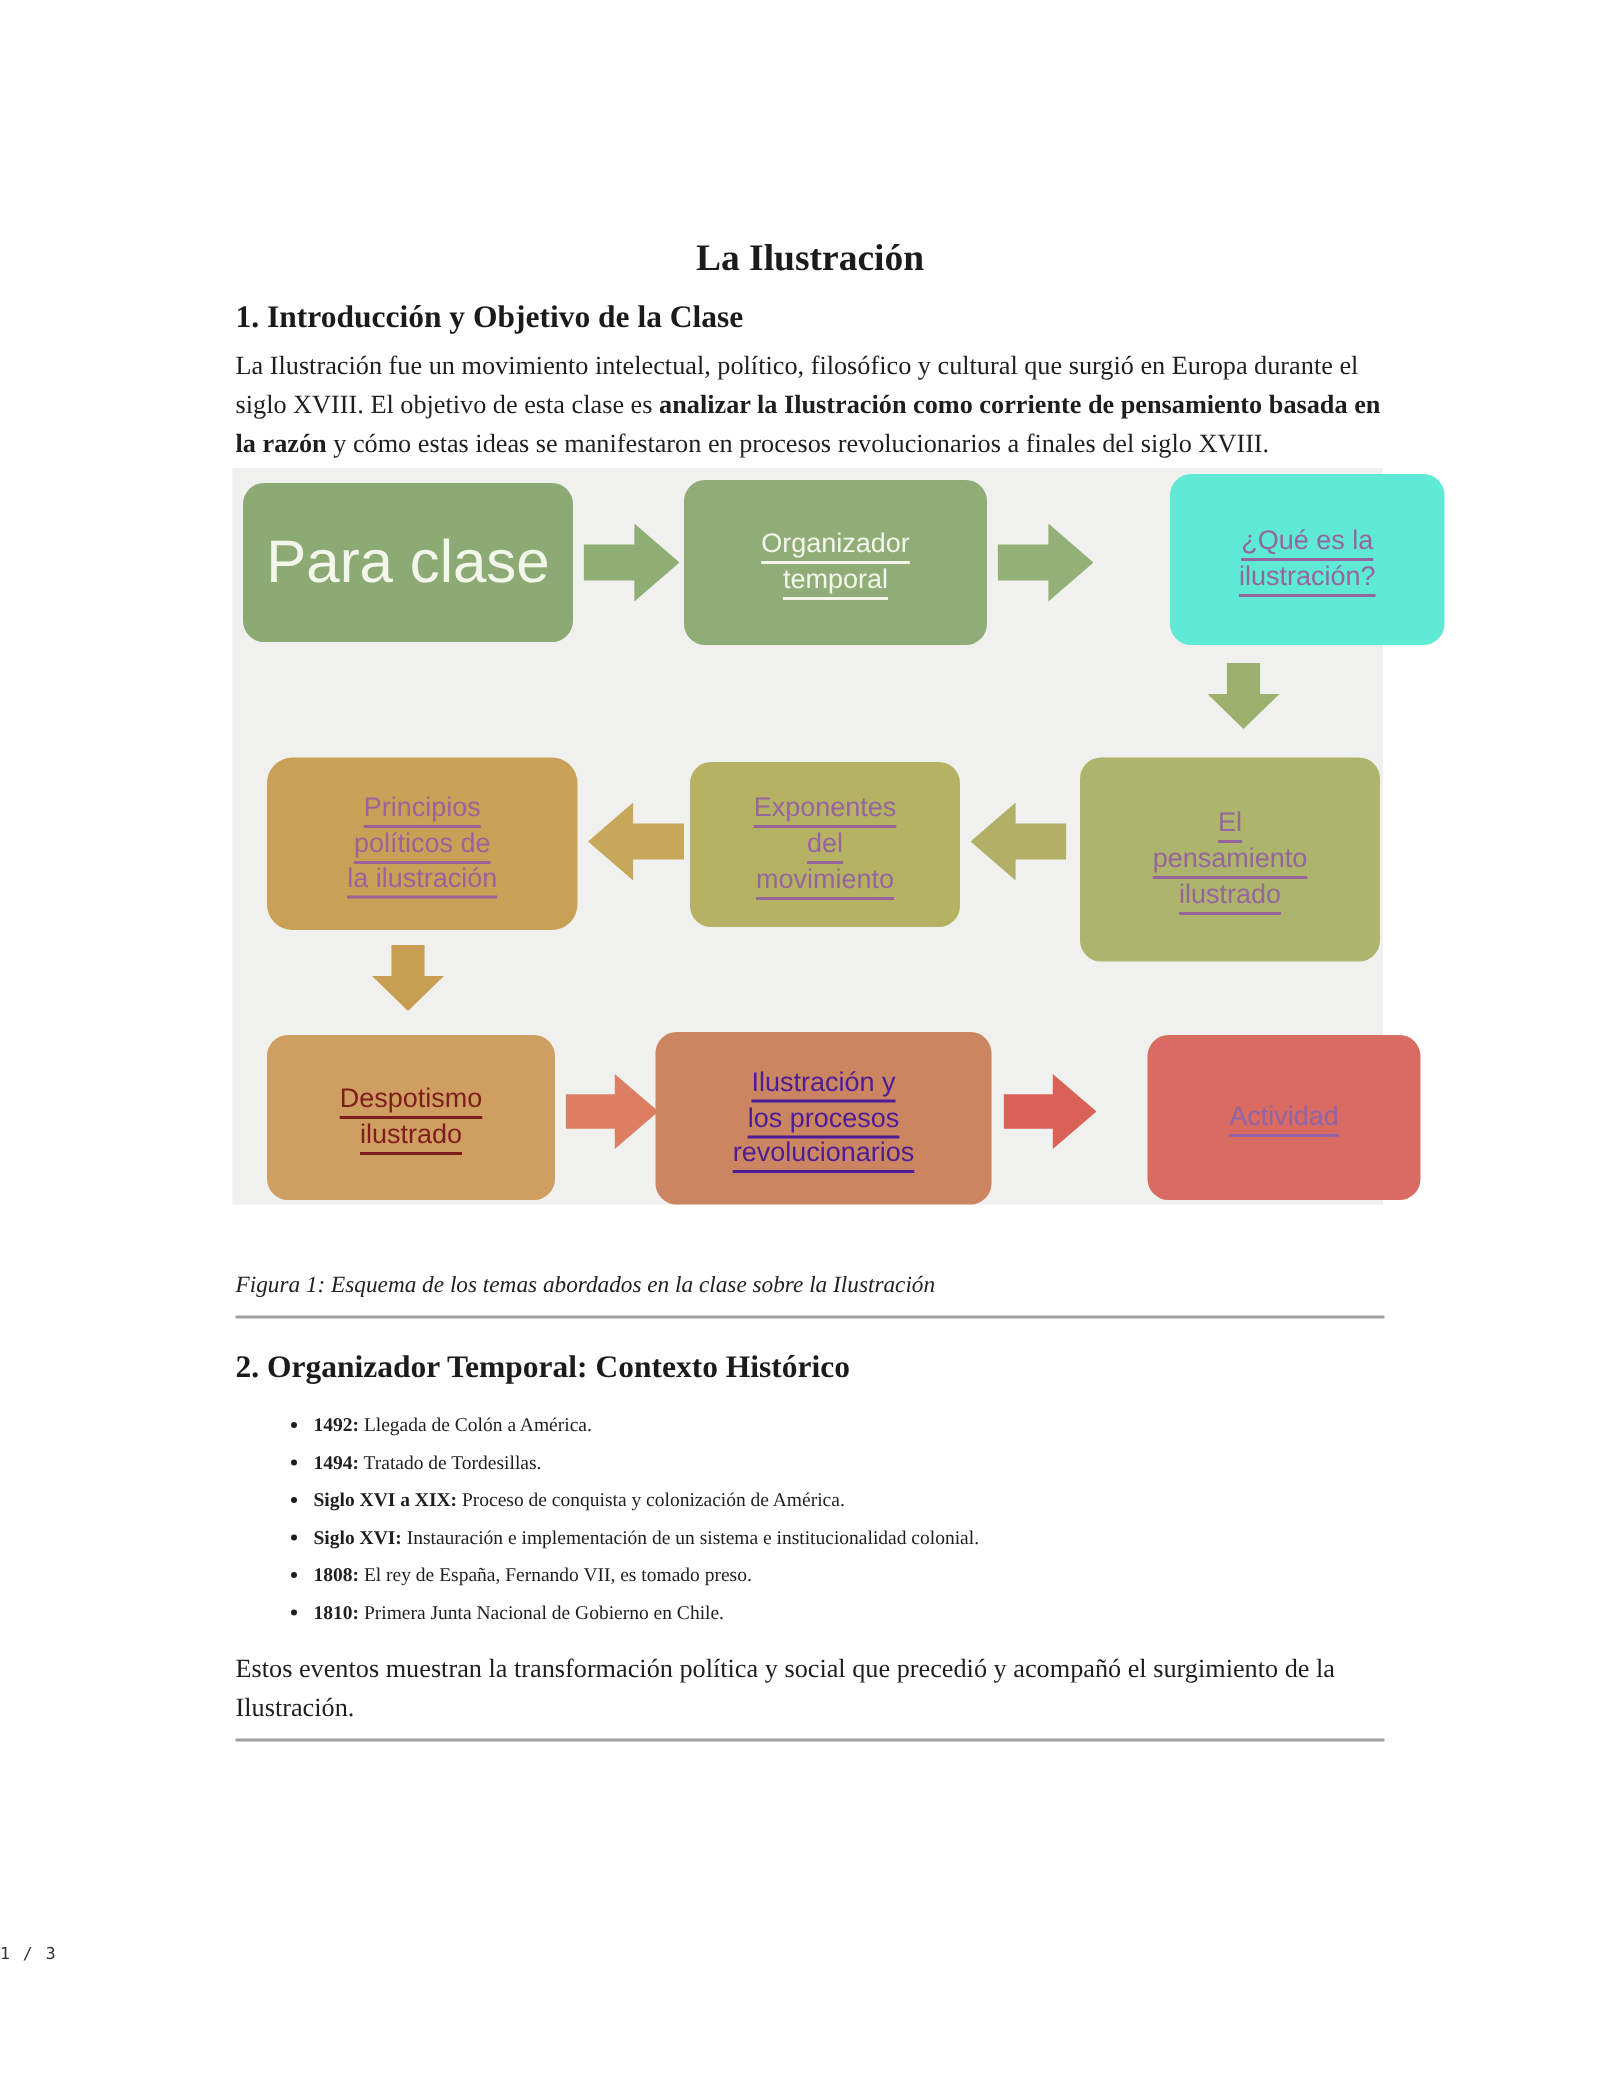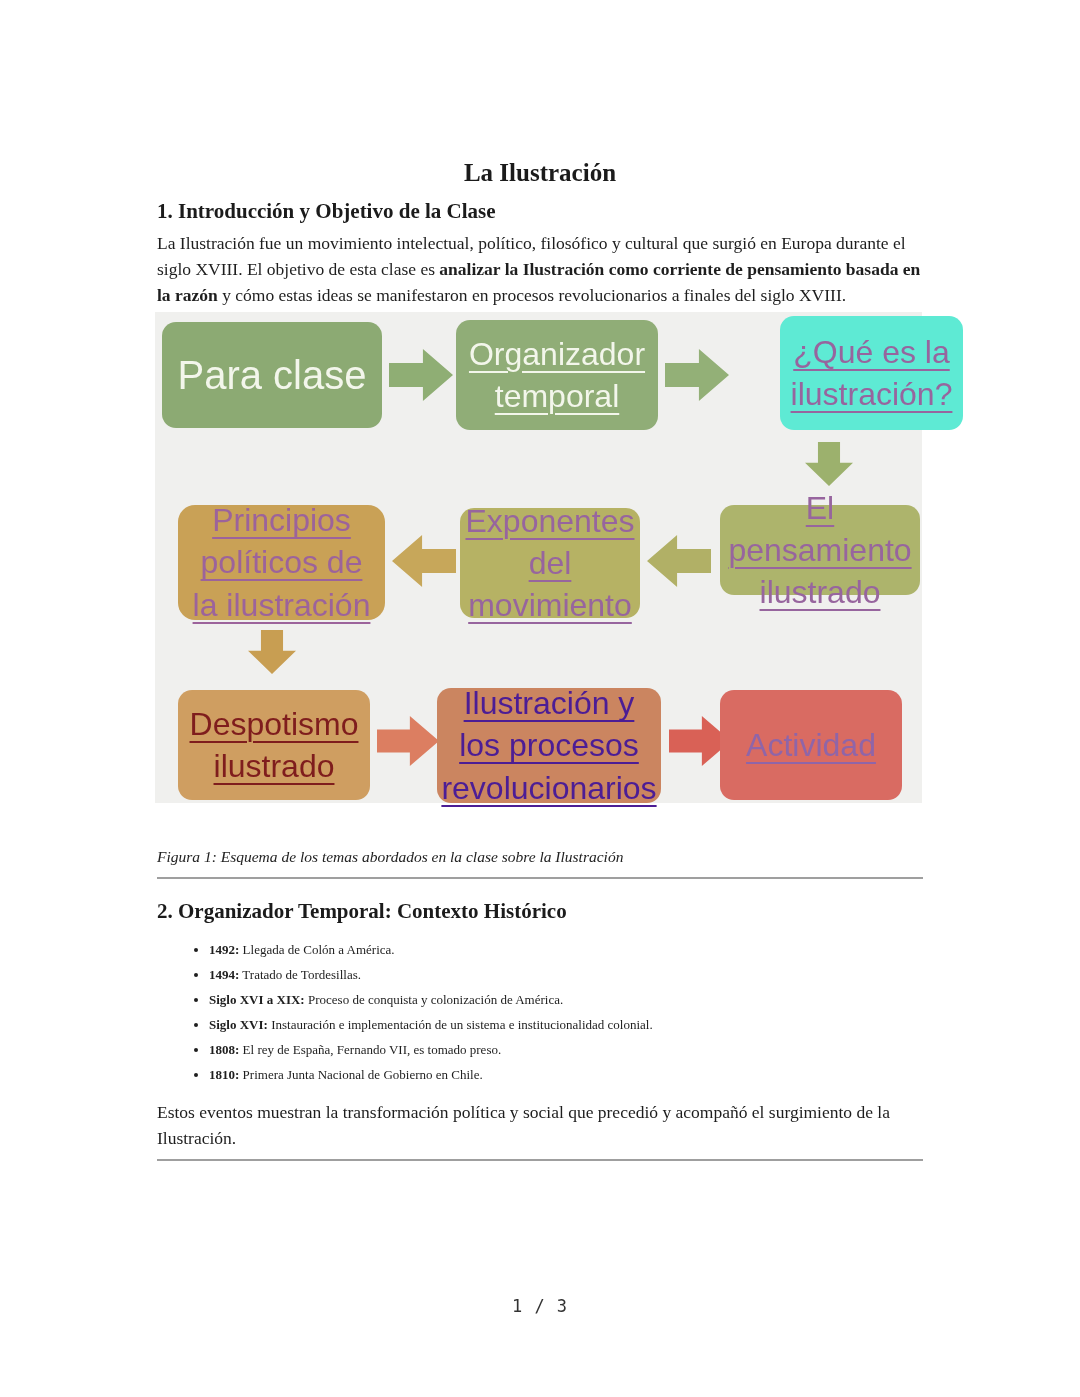--- a/index.html
+++ b/index.html
@@ -21,54 +21,54 @@
   .intro { margin-top:7px; }
   .outro { margin-top:12px; }
   .diagram {
     position:relative; margin-top:4px; margin-left:-2px;
     width:767px; height:491px;
   }
   .dbox {
     position:absolute; display:flex; align-items:center; justify-content:center;
     text-align:center; border-radius:14px; white-space:pre-line;
     font-family:"Liberation Sans","DejaVu Sans",sans-serif;
-    font-size:32px; line-height:1.32; font-weight:400;
+    font-size:18px; line-height:1.32; font-weight:400;
   }
   .u { text-decoration:underline; text-decoration-thickness:2px; text-underline-offset:6px; }
   .b1 { left:7px;   top:10px;  width:220px; height:106px; font-size:40px; }
   .b2 { left:301px; top:8px;   width:202px; height:110px; }
   .b3 { left:582px; top:4px;   width:183px; height:114px; }
   .b4 { left:23px;  top:193px; width:207px; height:115px; }
   .b5 { left:305px; top:196px; width:180px; height:110px; }
-  .b6 { left:565px; top:193px; width:200px; height:90px; }
+  .b6 { left:565px; top:193px; width:200px; height:136px; }
   .b7 { left:23px;  top:378px; width:192px; height:110px; }
   .b8 { left:282px; top:376px; width:224px; height:115px; }
-  .b9 { left:565px; top:378px; width:182px; height:110px; }
+  .b9 { left:610px; top:378px; width:182px; height:110px; }
   .arr { position:absolute; display:block; }
   .arr.right { clip-path:polygon(0 27%,53% 27%,53% 0,100% 50%,53% 100%,53% 73%,0 73%); }
   .arr.left  { clip-path:polygon(100% 27%,47% 27%,47% 0,0 50%,47% 100%,47% 73%,100% 73%); }
   .arr.down  { clip-path:polygon(27% 0,73% 0,73% 47%,100% 47%,50% 100%,0 47%,27% 47%); }
   .a1 { left:234px; top:37px;  width:64px; height:52px; }
   .a2 { left:510px; top:37px;  width:64px; height:52px; }
   .a3 { left:650px; top:130px; width:48px; height:44px; }
   .a4 { left:237px; top:223px; width:64px; height:52px; }
   .a5 { left:492px; top:223px; width:64px; height:52px; }
   .a6 { left:93px;  top:318px; width:48px; height:44px; }
   .a7 { left:222px; top:404px; width:62px; height:50px; }
   .a8 { left:514px; top:404px; width:62px; height:50px; }
   .caption { margin-top:44px; font-size:15.5px; font-style:italic; line-height:20px; color:#222; }
   .rule { border:none; height:2px; background:#9f9f9f; }
   .r1 { margin-top:10px; }
   .r2 { margin-top:8px; }
   .bullets { margin-top:13px; padding-left:52px; list-style:disc; }
   .bullets li { font-size:13px; line-height:25px; }
   .footer {
-    position:absolute; left:0; top:1296px; width:1080px; text-align:center;
+    position:absolute; left:0; top:1296px; width:1080px; text-align:left;
     font-family:"DejaVu Sans Mono","Liberation Mono",monospace;
-    font-size:17px; color:#333; letter-spacing:1px;
+    font-size:11px; color:#333; letter-spacing:1px;
   }
 </style>
 </head>
 <body>
 
 <div class="page">
   <div class="content">
 
     <h1 class="title">La Ilustración</h1>
 

